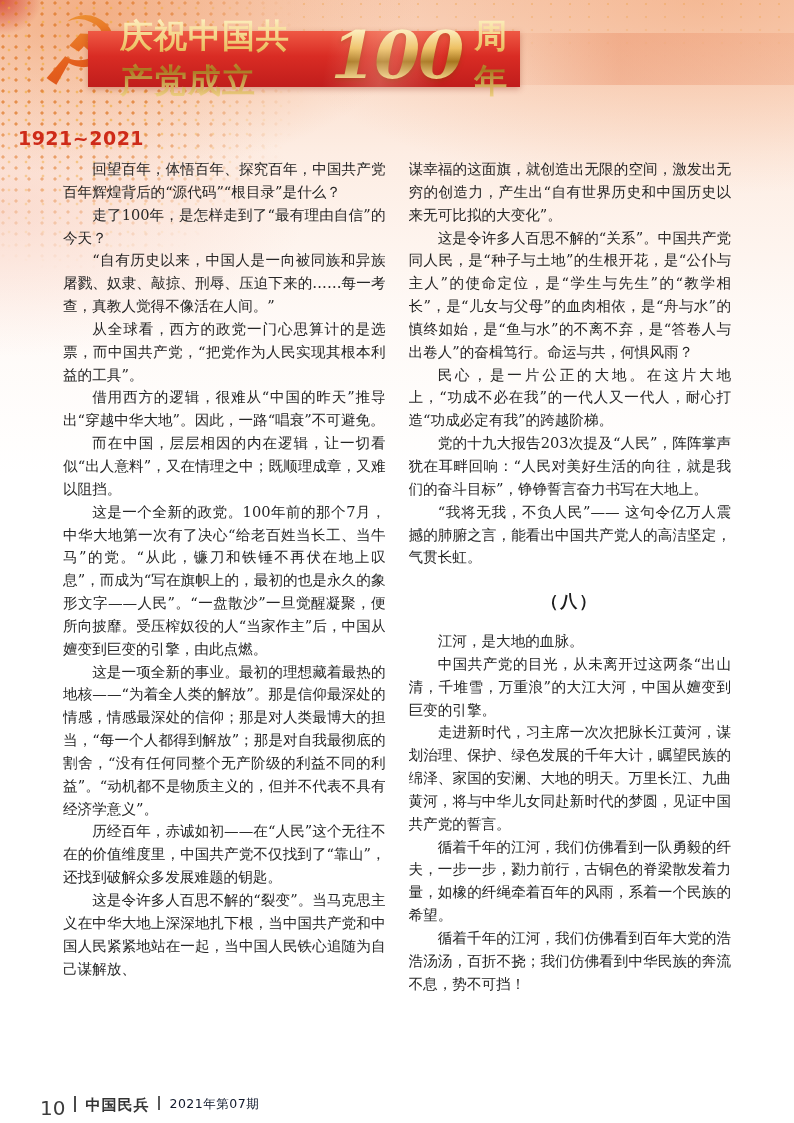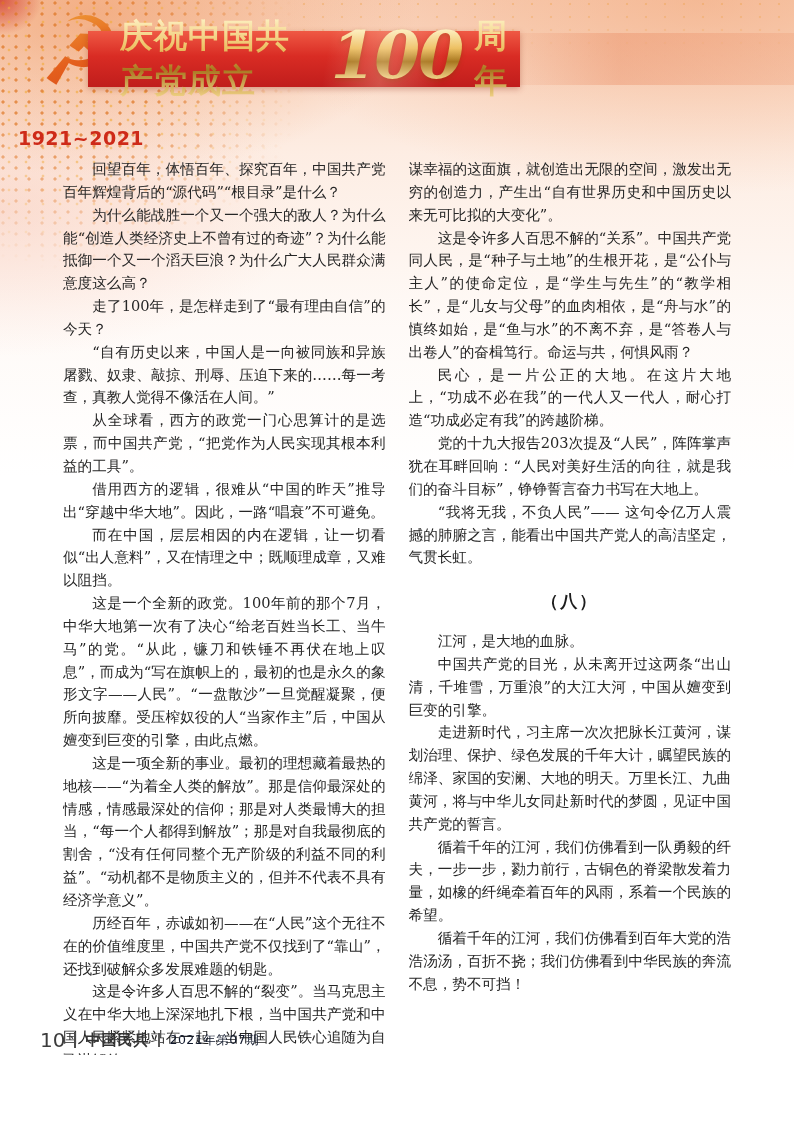--- a/index.html
+++ b/index.html
@@ -90,22 +90,22 @@
     text-align:justify; text-indent:2em;
   }
   .para.no-indent { text-indent:0; }
   .section-heading {
     font-size:17px; font-weight:bold; color:#1d1d1d;
     text-align:center; text-indent:0; margin:21px 0 17px;
     letter-spacing:2px;
   }
   
   .footer {
-    position:absolute; left:40px; top:1028px; height:24px;
-    display:flex; align-items:center; gap:9px;
+    position:absolute; left:40px; top:1096px; height:24px;
+    display:flex; gap:9px;
     font-family:"DejaVu Sans","Liberation Sans",sans-serif;
   }
   .page-number { font-size:20px; color:#3c3c3c; }
   .footer-div { width:2px; height:16px; background:#4a4a4a; }
   .footer-div.thin { width:2px; height:14px; background:#5a5a5a; }
   .magazine-title { font-size:15px; font-weight:bold; color:#333; letter-spacing:1px; }
   .issue-label { font-size:12.5px; color:#0f172a; letter-spacing:.5px; }
 </style>
 </head>
 <body>
@@ -122,21 +122,20 @@
 
   <div class="banner">
     <span class="gold-text banner-prefix">庆祝中国共产党成立</span>
     <span class="gold-text banner-number">100</span>
     <span class="gold-text banner-suffix">周年</span>
   </div>
 
   <div class="columns">
     <div class="col">
       <p class="para">回望百年，体悟百年、探究百年，中国共产党百年辉煌背后的“源代码”“根目录”是什么？</p>
-      <p class="para">为什么能战胜一个又一个强大的敌人？为什么能“创造人类经济史上不曾有过的奇迹”？为什么能抵御一个又一个滔天巨浪？为什么广大人民群众满意度这么高？</p>
       <p class="para">走了100年，是怎样走到了“最有理由自信”的今天？</p>
       <p class="para">“自有历史以来，中国人是一向被同族和异族屠戮、奴隶、敲掠、刑辱、压迫下来的……每一考查，真教人觉得不像活在人间。”</p>
       <p class="para">从全球看，西方的政党一门心思算计的是选票，而中国共产党，“把党作为人民实现其根本利益的工具”。</p>
       <p class="para">借用西方的逻辑，很难从“中国的昨天”推导出“穿越中华大地”。因此，一路“唱衰”不可避免。</p>
       <p class="para">而在中国，层层相因的内在逻辑，让一切看似“出人意料”，又在情理之中；既顺理成章，又难以阻挡。</p>
       <p class="para">这是一个全新的政党。100年前的那个7月，中华大地第一次有了决心“给老百姓当长工、当牛马”的党。“从此，镰刀和铁锤不再伏在地上叹息”，而成为“写在旗帜上的，最初的也是永久的象形文字——人民”。“一盘散沙”一旦觉醒凝聚，便所向披靡。受压榨奴役的人“当家作主”后，中国从嬗变到巨变的引擎，由此点燃。</p>
       <p class="para">这是一项全新的事业。最初的理想藏着最热的地核——“为着全人类的解放”。那是信仰最深处的情感，情感最深处的信仰；那是对人类最博大的担当，“每一个人都得到解放”；那是对自我最彻底的割舍，“没有任何同整个无产阶级的利益不同的利益”。“动机都不是物质主义的，但并不代表不具有经济学意义”。</p>
       <p class="para">历经百年，赤诚如初——在“人民”这个无往不在的价值维度里，中国共产党不仅找到了“靠山”，还找到破解众多发展难题的钥匙。</p>
       <p class="para">这是令许多人百思不解的“裂变”。当马克思主义在中华大地上深深地扎下根，当中国共产党和中国人民紧紧地站在一起，当中国人民铁心追随为自己谋解放、</p>
     </div>

